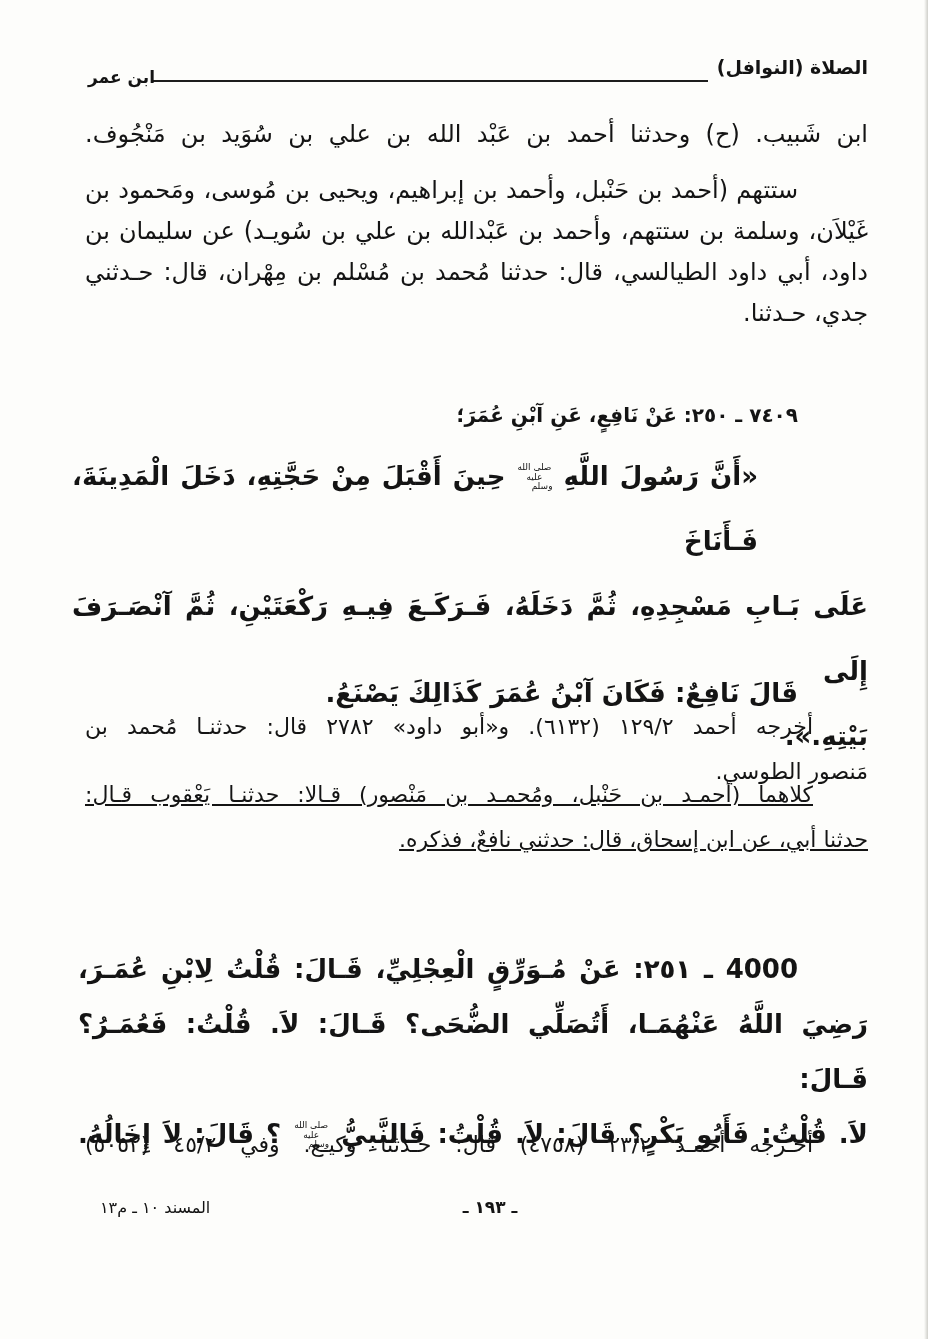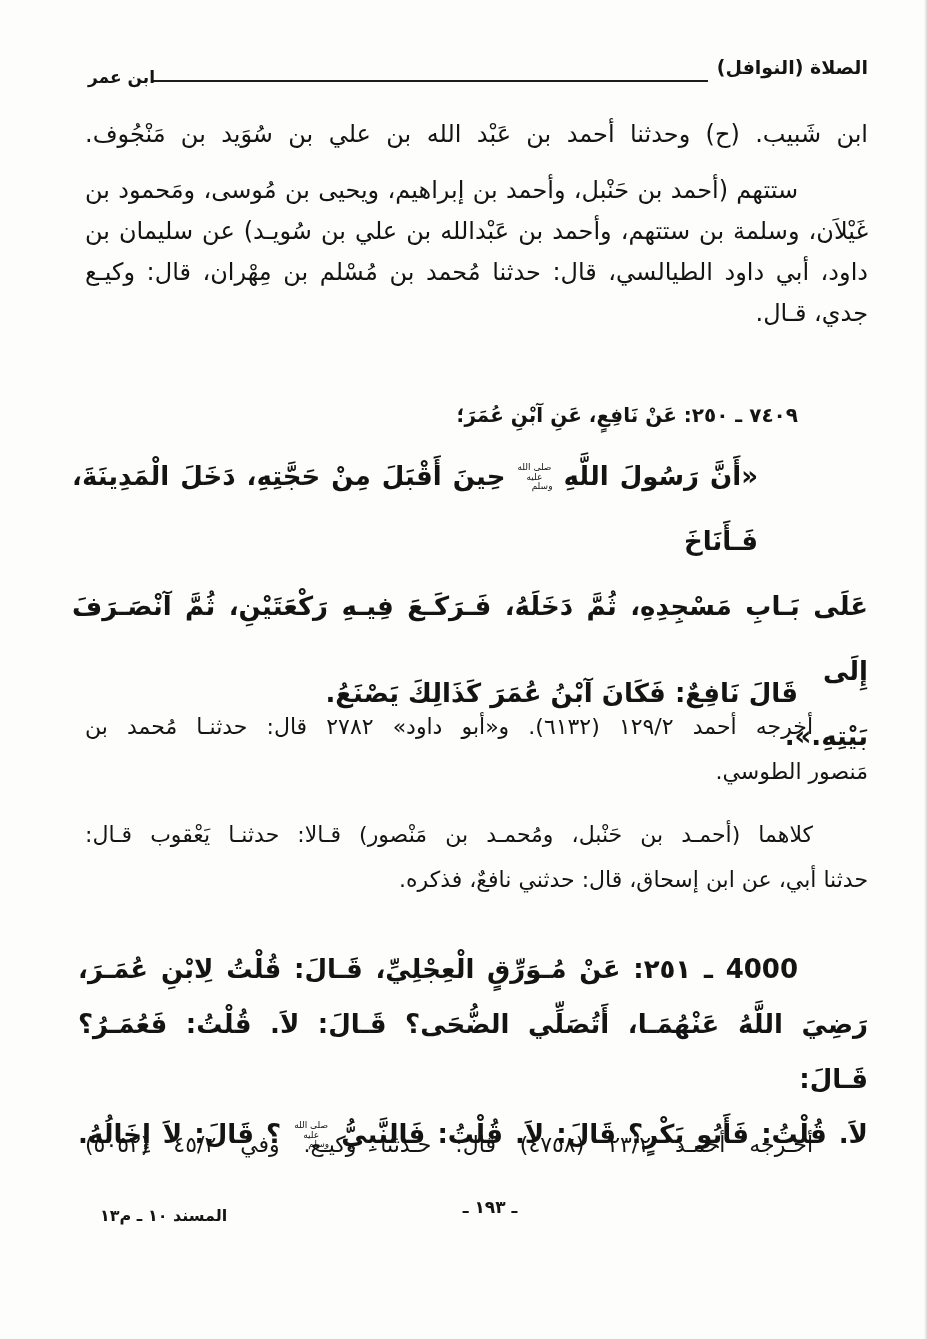--- a/index.html
+++ b/index.html
@@ -42,41 +42,41 @@
   
   .pbuh{
     display:inline-block;
     width:36px;min-height:26px;
     font-size:9px;line-height:1.05;font-weight:400;
     text-align:center;vertical-align:middle;
     white-space:normal;
     padding:1px 0;
   }
   
-  .ftr-left{position:absolute;top:1198px;left:100px;font-size:16px;font-weight:700;margin-top:8px;}
+  .ftr-left{position:absolute;top:1198px;left:100px;font-size:16px;font-weight:400;}
   .ftr-page{position:absolute;top:1197px;left:380px;width:220px;text-align:center;font-size:17px;font-weight:700;}
 </style>
 </head>
 <body>
 
 <div class="page">
 
   <div class="hdr-right">الصلاة (النوافل)</div>
   <div class="hdr-rule"></div>
   <div class="hdr-left">ابن عمر</div>
 
   <div class="block isnad" style="top:106px;margin-top:8px;">
     <div class="line">ابن شَبيب. (ح) وحدثنا أحمد بن عَبْد الله بن علي بن سُوَيد بن مَنْجُوف.</div>
   </div>
 
   <div class="block isnad" style="top:170px;">
     <div class="line ind">ستتهم (أحمد بن حَنْبل، وأحمد بن إبراهيم، ويحيى بن مُوسى، ومَحمود بن</div>
     <div class="line">غَيْلاَن، وسلمة بن ستتهم، وأحمد بن عَبْدالله بن علي بن سُويـد) عن سليمان بن</div>
-    <div class="line">داود، أبي داود الطيالسي، قال: حدثنا مُحمد بن مُسْلم بن مِهْران، قال: وكيـع</div>
-    <div class="line short">جدي، قـال.</div>
+    <div class="line">داود، أبي داود الطيالسي، قال: حدثنا مُحمد بن مُسْلم بن مِهْران، قال: حـدثني</div>
+    <div class="line short">جدي، حـدثنا.</div>
   </div>
 
   <div class="block hadith-head" style="top:392px;">
     <div class="line short ind">٧٤٠٩ ـ ٢٥٠: عَنْ نَافِعٍ، عَنِ آبْنِ عُمَرَ؛</div>
   </div>
 
   <div class="block matn" style="top:444px;left:72px;">
     <div class="line ind-lg"><span>«أَنَّ رَسُولَ اللَّهِ</span> <span class="pbuh">صلى الله عليه وسلم</span> <span>حِينَ أَقْبَلَ مِنْ حَجَّتِهِ، دَخَلَ الْمَدِينَةَ، فَـأَنَاخَ</span></div>
     <div class="line">عَلَى بَـابِ مَسْجِدِهِ، ثُمَّ دَخَلَهُ، فَـرَكَـعَ فِيـهِ رَكْعَتَيْنِ، ثُمَّ آنْصَـرَفَ إِلَى</div>
     <div class="line short">بَيْتِهِ.».</div>
@@ -84,21 +84,21 @@
 
   <div class="block qala" style="top:634px;margin-top:36px;">
     <div class="line short ind">قَالَ نَافِعٌ: فَكَانَ آبْنُ عُمَرَ كَذَالِكَ يَصْنَعُ.</div>
   </div>
 
   <div class="block takhrij" style="top:704px;">
     <div class="line ind-sm">أخرجه أحمد ١٢٩/٢ (٦١٣٢). و«أبو داود» ٢٧٨٢ قال: حدثنـا مُحمد بن</div>
     <div class="line short">مَنصور الطوسي.</div>
   </div>
 
-  <div class="block takhrij" style="top:812px;">
+  <div class="block takhrij" style="top:772px;text-decoration:underline;">
     <div class="line ind-sm">كلاهما (أحمـد بن حَنْبل، ومُحمـد بن مَنْصور) قـالا: حدثنـا يَعْقوب قـال:</div>
     <div class="line short">حدثنا أبي، عن ابن إسحاق، قال: حدثني نافعٌ، فذكره.</div>
   </div>
 
   <div class="block matn" style="top:942px;left:78px;font-size:26px;line-height:55px;">
     <div class="line ind">4000 ـ ٢٥١: عَنْ مُـوَرِّقٍ الْعِجْلِيِّ، قَـالَ: قُلْتُ لِابْنِ عُمَـرَ،</div>
     <div class="line">رَضِيَ اللَّهُ عَنْهُمَـا، أَتُصَلِّي الضُّحَى؟ قَـالَ: لاَ. قُلْتُ: فَعُمَـرُ؟ قَـالَ:</div>
     <div class="line"><span>لاَ. قُلْتُ: فَأَبُو بَكْرٍ؟ قَالَ: لاَ. قُلْتُ: فَالنَّبِيُّ</span> <span class="pbuh">صلى الله عليه وسلم</span> <span>؟ قَالَ: لاَ إِخَالُهُ.</span></div>
   </div>
 

